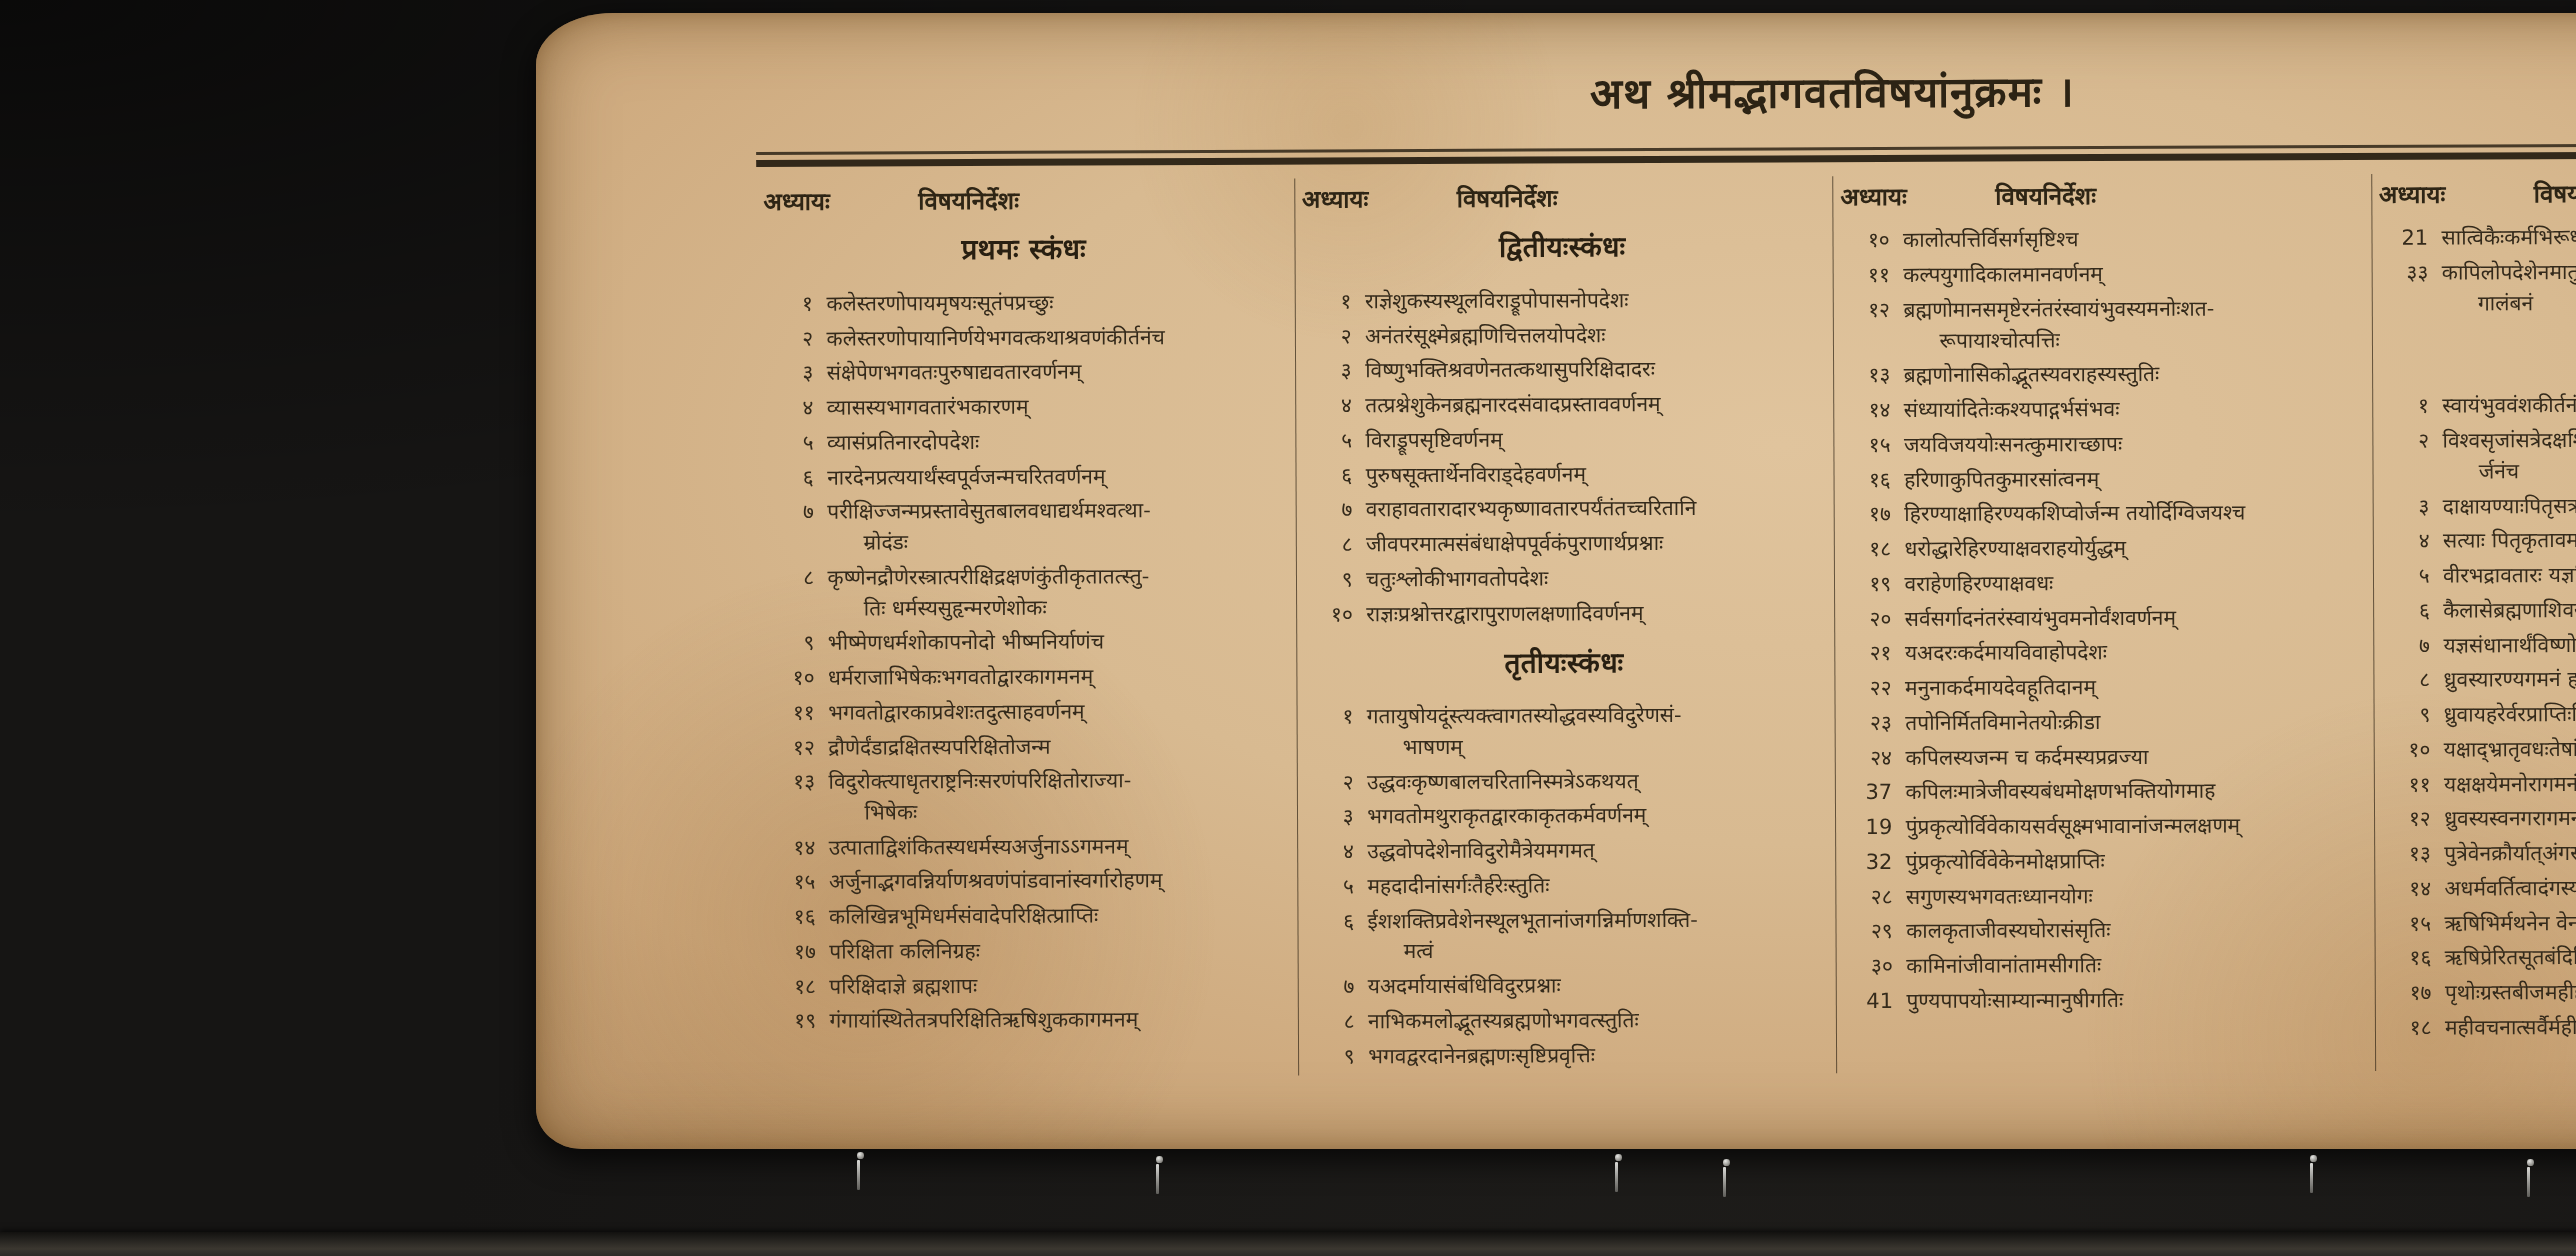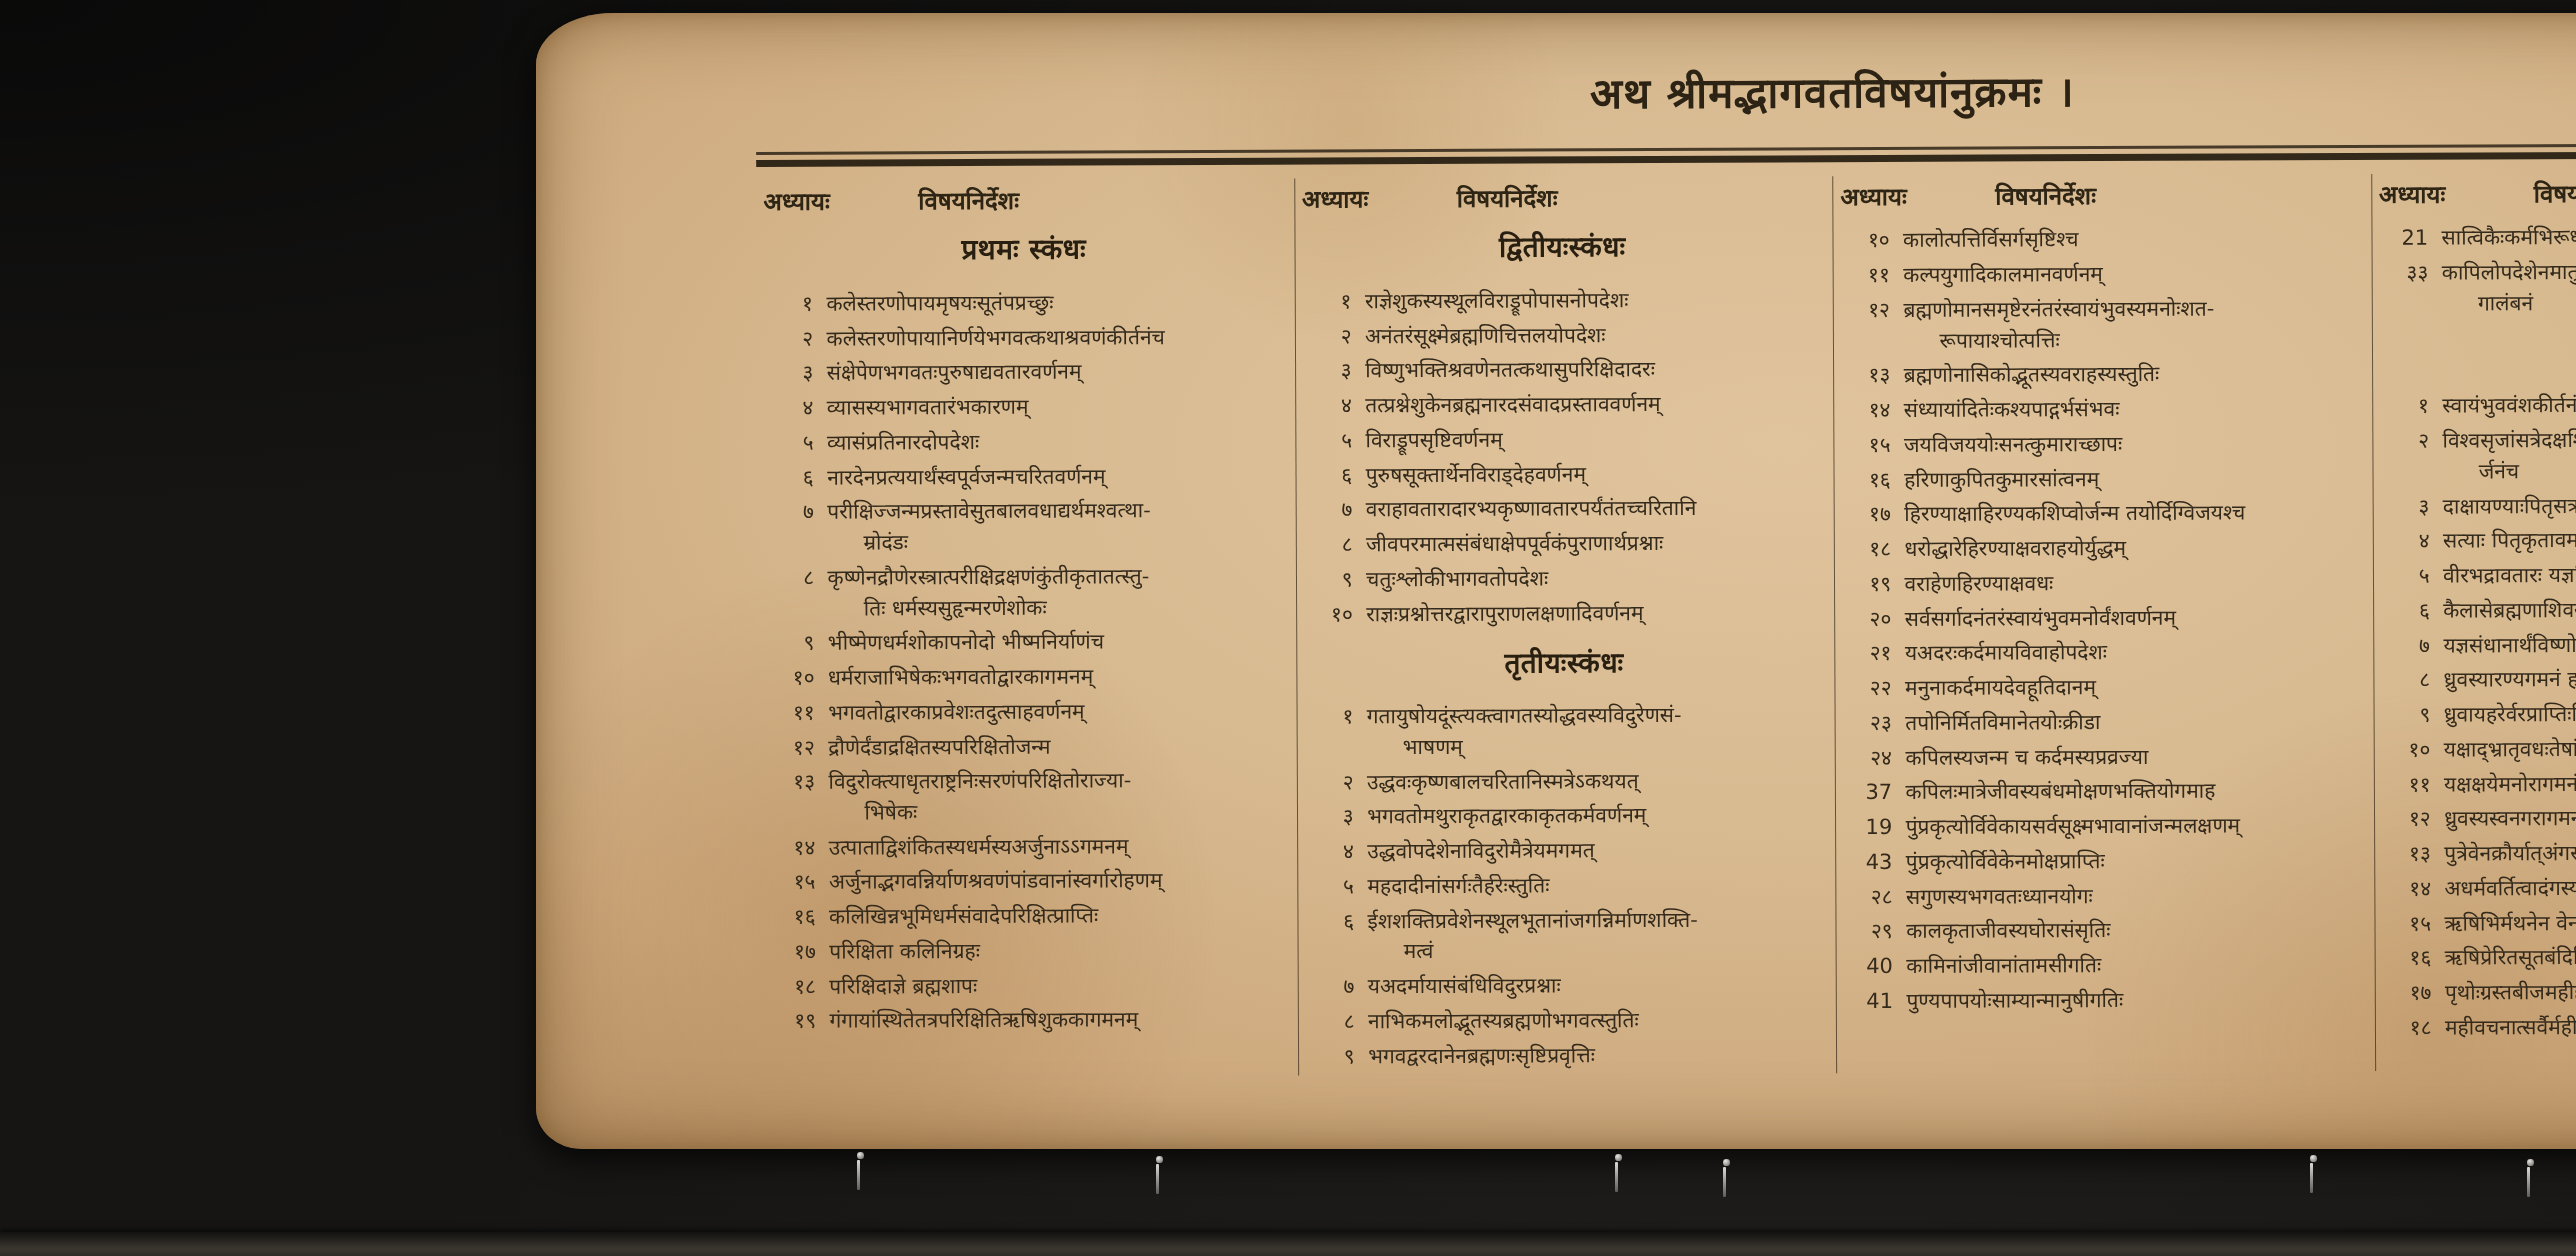--- a/index.html
+++ b/index.html
@@ -316,33 +316,33 @@
           </div>
           <div class="entry">
             <span class="num">37</span>
             <span class="body"><span class="line1">कपिलःमात्रेजीवस्यबंधमोक्षणभक्तियोगमाह</span></span>
           </div>
           <div class="entry">
             <span class="num">19</span>
             <span class="body"><span class="line1">पुंप्रकृत्योर्विवेकायसर्वसूक्ष्मभावानांजन्मलक्षणम्</span></span>
           </div>
           <div class="entry">
-            <span class="num">43</span>
+            <span class="num">32</span>
             <span class="body"><span class="line1">पुंप्रकृत्योर्विवेकेनमोक्षप्राप्तिः</span></span>
           </div>
           <div class="entry">
             <span class="num">२८</span>
             <span class="body"><span class="line1">सगुणस्यभगवतःध्यानयोगः</span></span>
           </div>
           <div class="entry">
             <span class="num">२९</span>
             <span class="body"><span class="line1">कालकृताजीवस्यघोरासंसृतिः</span></span>
           </div>
           <div class="entry">
-            <span class="num">40</span>
+            <span class="num">३०</span>
             <span class="body"><span class="line1">कामिनांजीवानांतामसीगतिः</span></span>
           </div>
           <div class="entry">
             <span class="num">41</span>
             <span class="body"><span class="line1">पुण्यपापयोःसाम्यान्मानुषीगतिः</span></span>
           </div>
         </section>
       <section class="col">
           <div class="col-header">
             <span class="adhyaya">अध्यायः</span>

